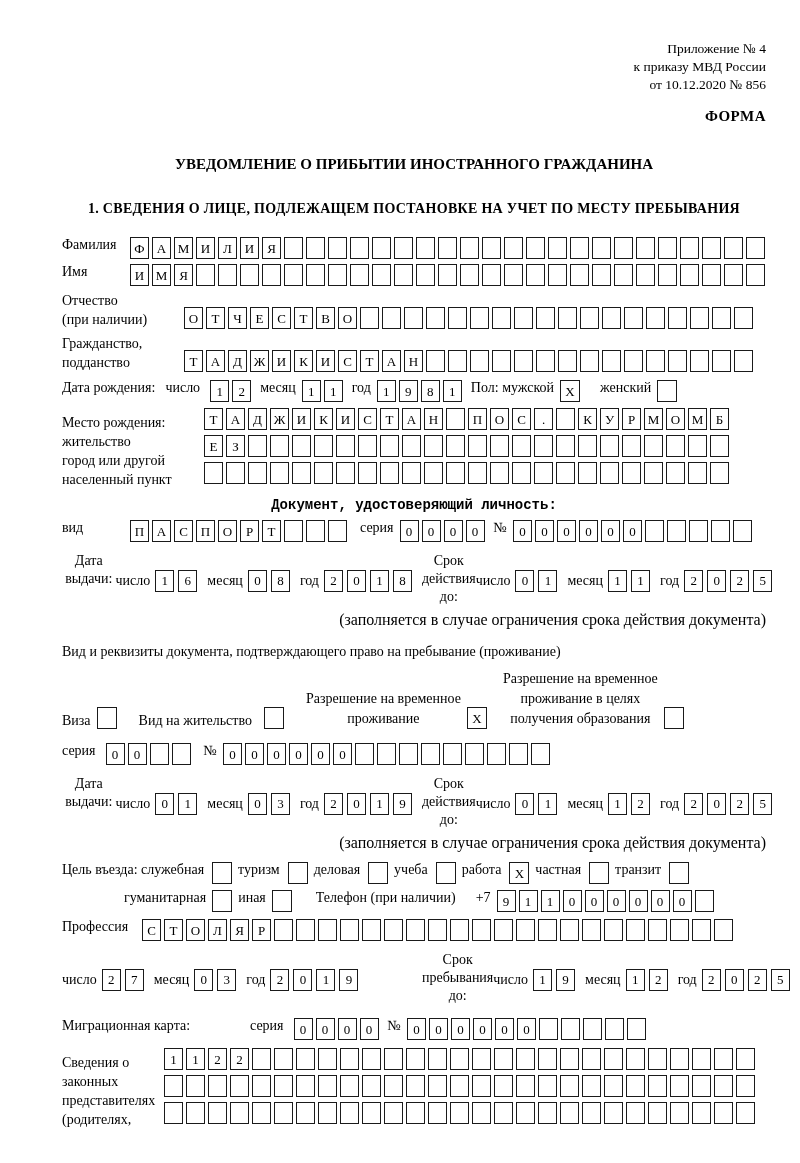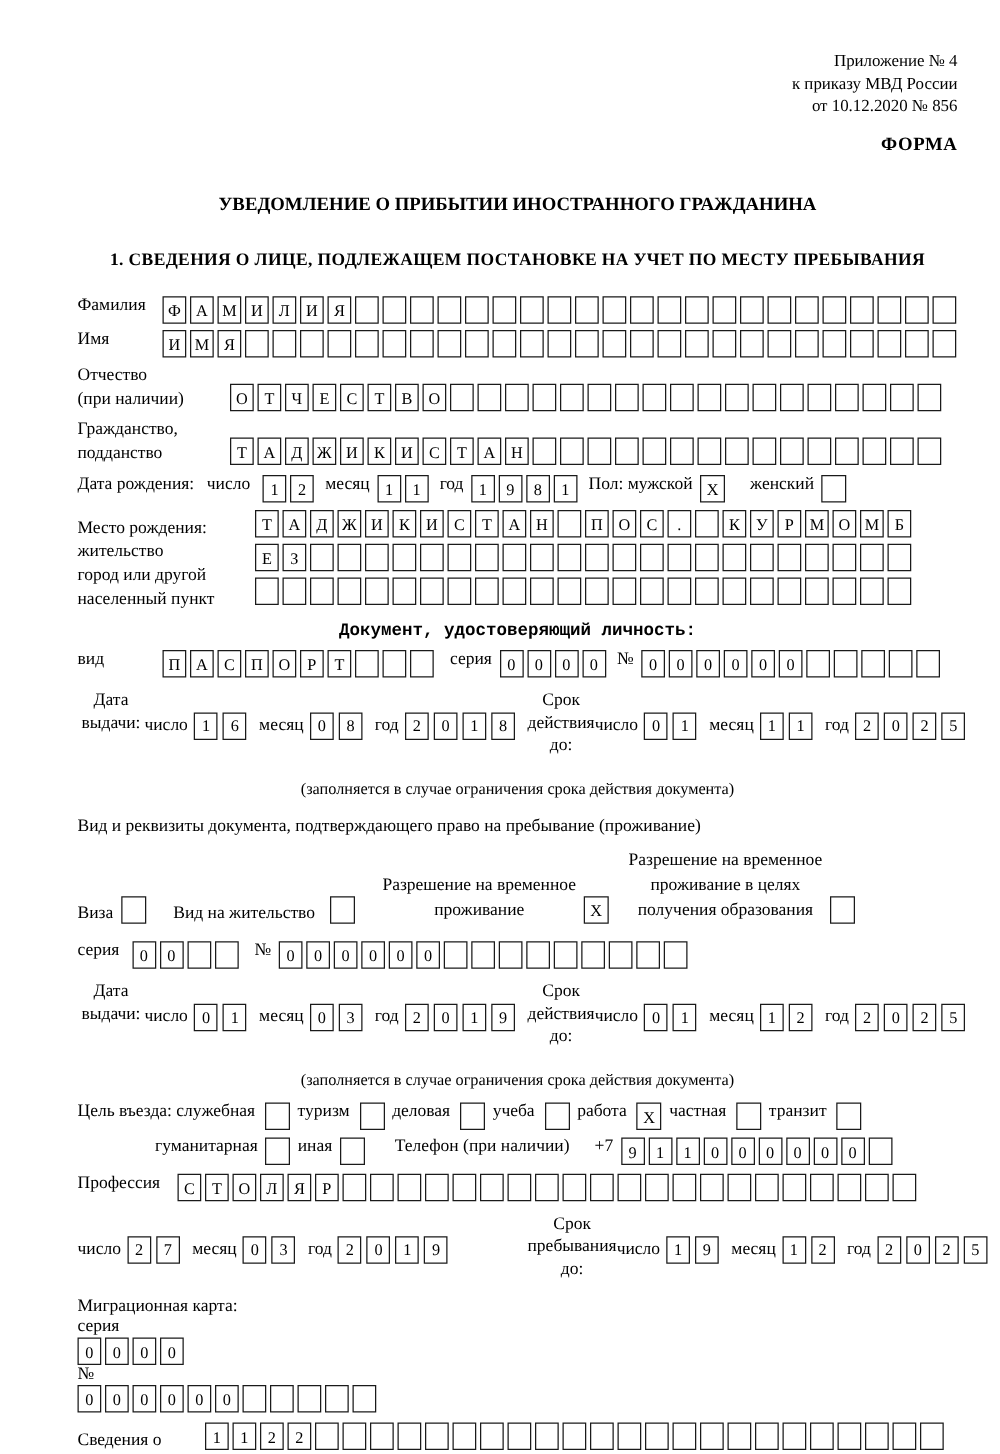--- a/index.html
+++ b/index.html
@@ -38,21 +38,21 @@
   
   .date-section{display:flex;margin-top:10px;}
   .date-col{display:flex;}
   .date-col.left{width:360px;}
   .date-col.right{width:308px;}
   .dg-header{text-align:center;line-height:18px;margin-bottom:3px;}
   .dategroup{display:flex;align-items:center;}
   .dategroup .lbl{margin-right:5px;}
   .dategroup .boxes{margin-right:6px;}
   .dategroup .cell{margin-right:4px;}
-  .note{font-size:13px;text-align:center;margin-top:14px;margin-bottom:10px;}
+  .note{font-size:16px;text-align:right;margin-top:2px;margin-bottom:10px;}
   .intro{line-height:26px;margin-top:6px;}
   
   .permits{margin-top:4px;margin-bottom:14px;}
   .permit-block{text-align:center;line-height:20px;flex:0 0 auto;}
   .purpose .lbl{margin-right:2px;}
 </style>
 </head>
 <body>
 
 <div class="page">
@@ -619,21 +619,21 @@
         <span class="boxes">
             <span class="cell">2</span>
             <span class="cell">0</span>
             <span class="cell">2</span>
             <span class="cell">5</span>
           </span>
       </div>
     </div>
   </div>
 
-  <div class="row" style="margin-top:10px;flex-direction:column;">
+  <div class="row" style="margin-top:10px;">
     <span class="lbl" style="width:188px;">Миграционная карта:</span>
     <span class="lbl mr10">серия</span>
     <span class="boxes mr6">
         <span class="cell">0</span>
         <span class="cell">0</span>
         <span class="cell">0</span>
         <span class="cell">0</span>
       </span>
     <span class="lbl mr6">№</span>
     <span class="boxes">

